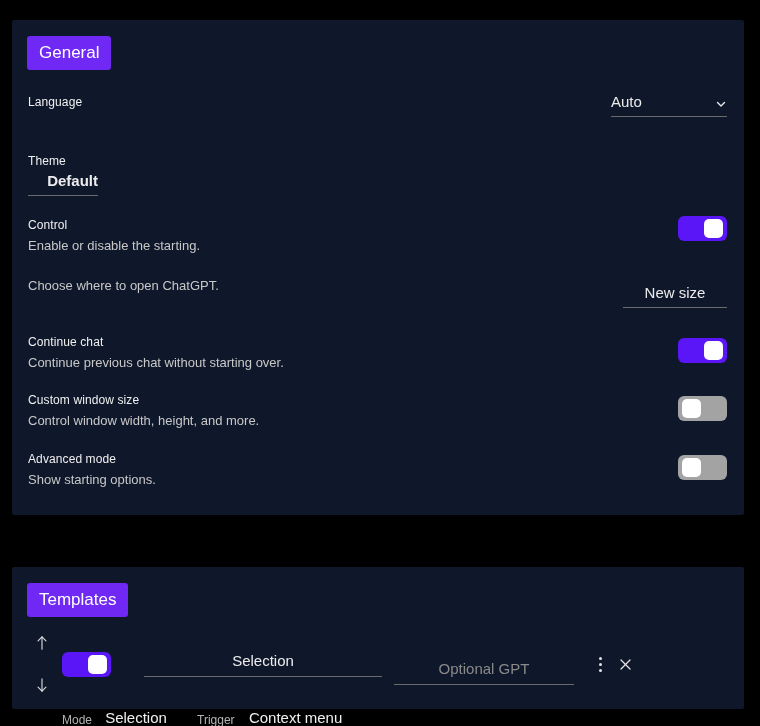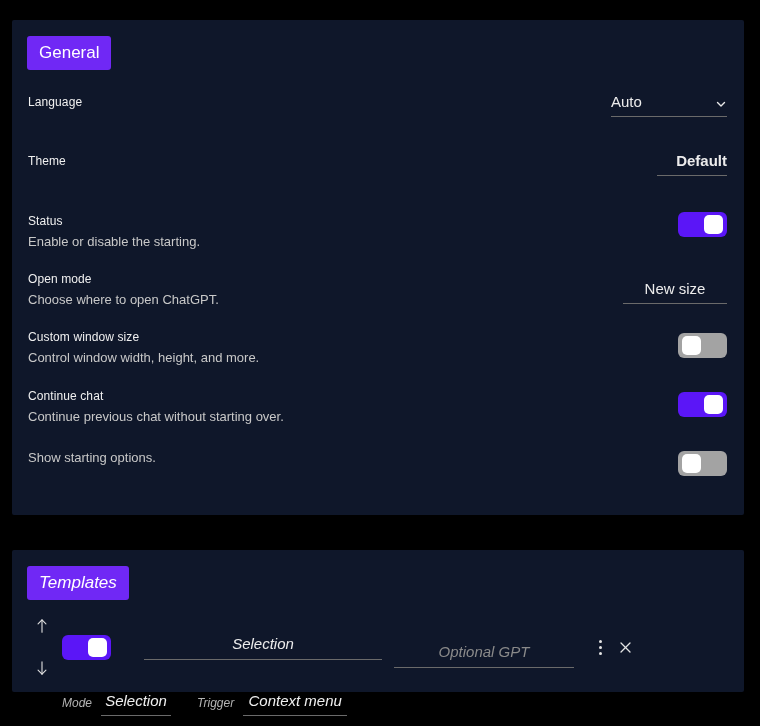--- a/index.html
+++ b/index.html
@@ -19,21 +19,21 @@
 
   
   .card {
     position: absolute;
     left: 12px;
     width: 732px;
     background: #0f172a;
     border-radius: 2px;
   }
   #card-general   { top: 20px;  height: 495px; }
-  #card-templates { top: 550px; height: 142px; font-style: italic; }
+  #card-templates { top: 567px; height: 142px; }
 
   
   .badge {
     display: inline-block;
     background: #7028f5;
     color: #ffffff;
     font-size: 17px;
     line-height: 1;
     padding: 8px 12px 9px 12px;
     border-radius: 3px;
@@ -227,81 +227,81 @@
           <span>Auto</span>
           <span class="chev">
             <svg viewBox="0 0 12 12" width="12" height="12" fill="none" stroke="#e8e8e8" stroke-width="1.4" stroke-linecap="round" stroke-linejoin="round">
                 <path d="M2.5 4.5 L6 8 L9.5 4.5"></path>
               </svg>
           </span>
         </div>
       </div>
     </div>
 
-    <div class="row" style="margin-top:17px;">
+    <div class="row" style="margin-top:17px;flex-direction:column;">
       <div class="row-label">
         <div class="row-title">Theme</div>
       </div>
       <div class="row-control">
         <div class="uline medium">
           <span>Default</span>
         </div>
       </div>
     </div>
 
     <div class="row" style="margin-top:18px;">
       <div class="row-label">
-        <div class="row-title">Status</div>
+        <div class="row-title">Control</div>
         <div class="row-desc">Enable or disable the starting.</div>
       </div>
       <div class="row-control">
         <div class="toggle on">
           <span class="knob"></span>
         </div>
       </div>
     </div>
 
     <div class="row" style="margin-top:16px;">
       <div class="row-label">
-        <div class="row-title">Open mode</div>
         <div class="row-desc">Choose where to open ChatGPT.</div>
       </div>
       <div class="row-control" style="padding-top:12px;">
         <div class="uline popup">
           <span>New size</span>
         </div>
       </div>
     </div>
 
+    <div class="row" style="margin-top:17px;">
+      <div class="row-label">
+        <div class="row-title">Continue chat</div>
+        <div class="row-desc">Continue previous chat without starting over.</div>
+      </div>
+      <div class="row-control" style="padding-top:7px;">
+        <div class="toggle on">
+          <span class="knob"></span>
+        </div>
+      </div>
+    </div>
+
     <div class="row" style="margin-top:16px;">
       <div class="row-label">
         <div class="row-title">Custom window size</div>
         <div class="row-desc">Control window width, height, and more.</div>
       </div>
       <div class="row-control" style="padding-top:7px;">
         <div class="toggle off">
           <span class="knob"></span>
         </div>
       </div>
     </div>
 
     <div class="row" style="margin-top:17px;">
       <div class="row-label">
-        <div class="row-title">Continue chat</div>
-        <div class="row-desc">Continue previous chat without starting over.</div>
-      </div>
-      <div class="row-control" style="padding-top:7px;">
-        <div class="toggle on">
-          <span class="knob"></span>
-        </div>
-      </div>
-    </div>
-
-    <div class="row" style="margin-top:17px;">
-      <div class="row-label">
+        <div class="row-title">Advanced mode</div>
         <div class="row-desc">Show starting options.</div>
       </div>
       <div class="row-control" style="padding-top:7px;">
         <div class="toggle off">
           <span class="knob"></span>
         </div>
       </div>
     </div>
 
   </div>

